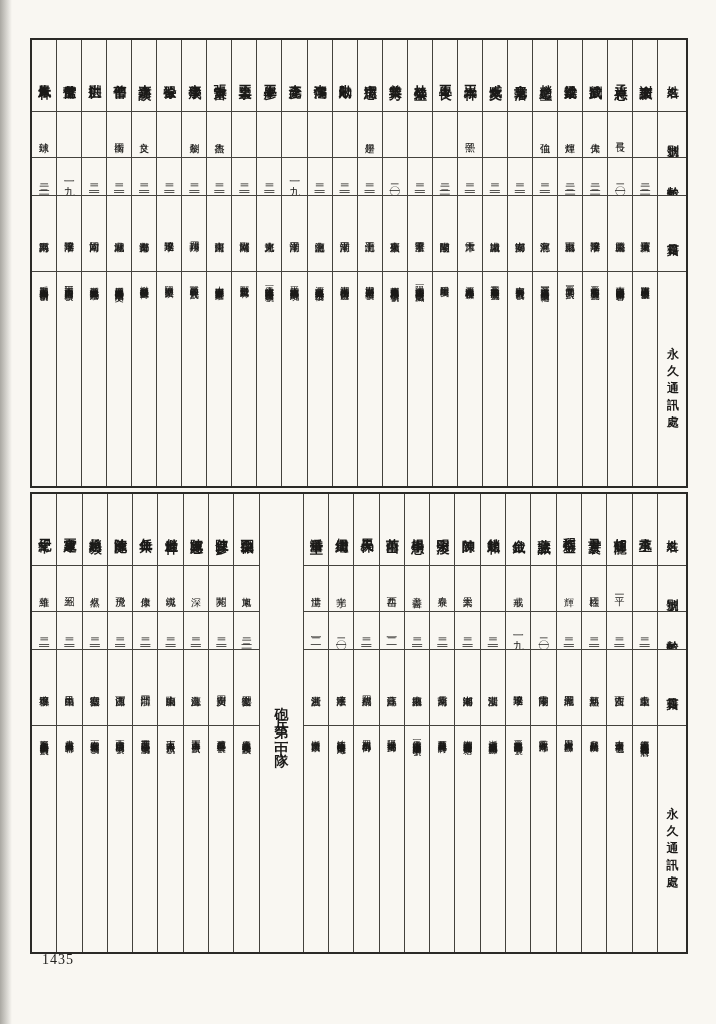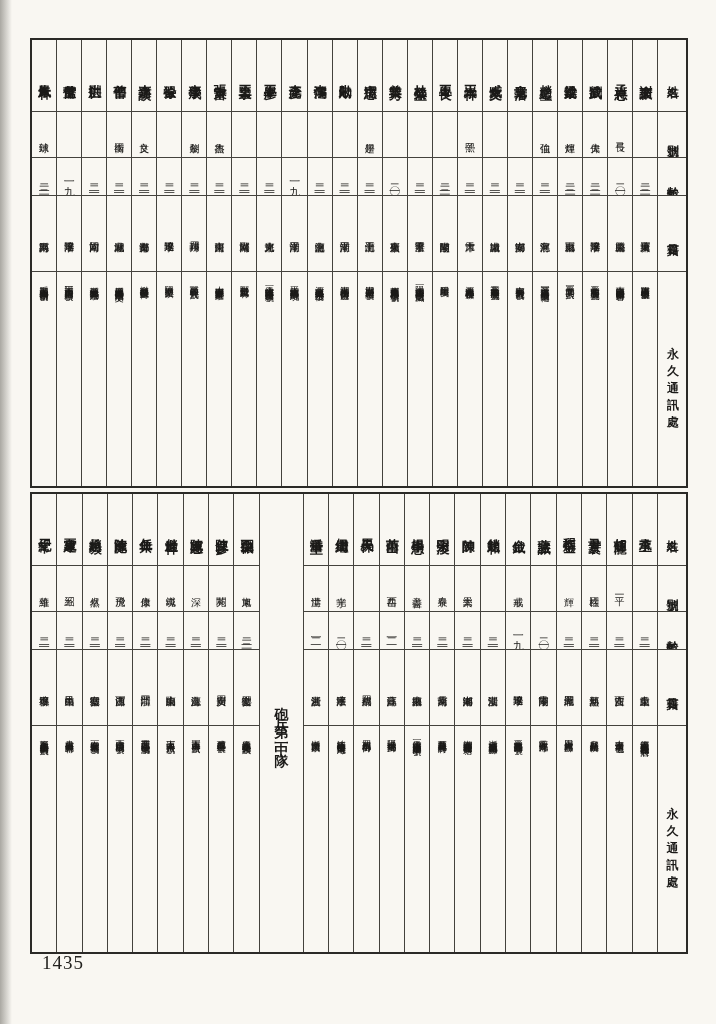--- a/index.html
+++ b/index.html
@@ -44,21 +44,21 @@
   .ntext { font-size: 13px; font-weight: 700; letter-spacing: 1px; }
   .altext { font-size: 10px; }
   .agetext { font-size: 11px; letter-spacing: 2px; }
   .otext { font-size: 10px; max-height: 27px; }
   .atext { font-size: 9px; max-height: 128px; letter-spacing: 0.5px; }
   .hlabel { font-size: 12px; font-weight: 700; }
   .spread { letter-spacing: 17px; max-height: none; }
   .divtext { font-size: 14px; font-weight: 700; letter-spacing: 9px; }
   .page-number {
     position: absolute; left: 42px; top: 952px;
-    font-size: 19px; letter-spacing: 1px; color: #23221f;
+    font-size: 14px; letter-spacing: 1px; color: #23221f;
   }
 </style>
 </head>
 <body>
 
 <div class="page">
   <div class="gutter"></div>
 
   <div class="rtable" id="table-top">
     <div class="cols">

